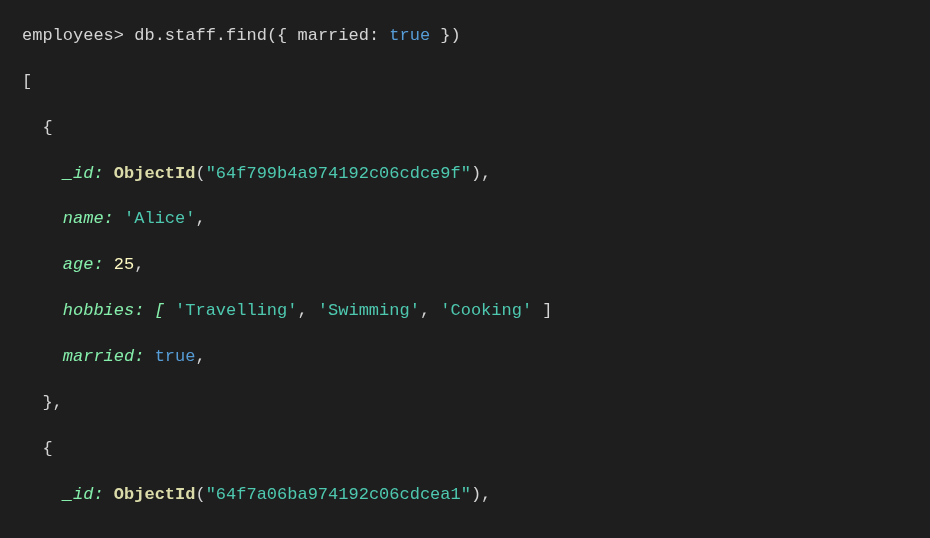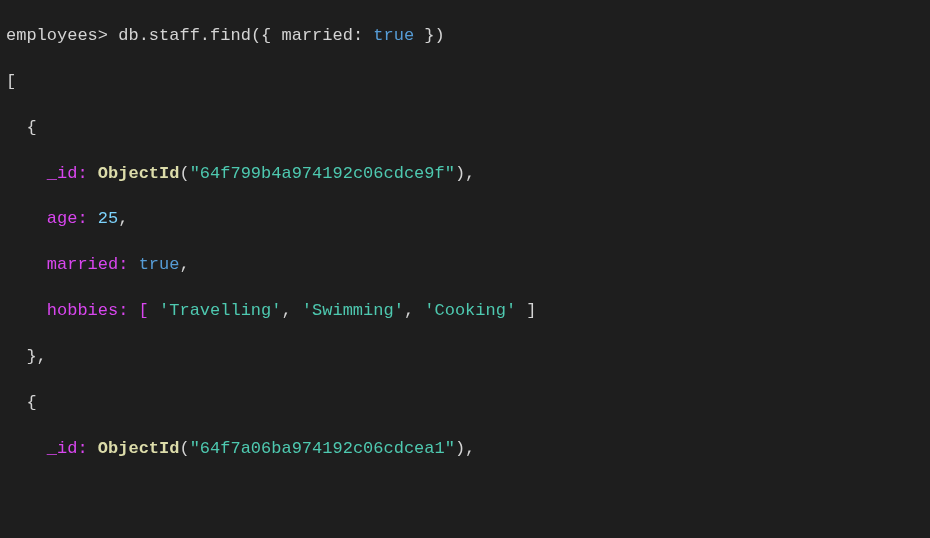--- a/index.html
+++ b/index.html
@@ -12,41 +12,42 @@
     font-size: 17px;
     line-height: 1.35;
     color: #d4d4d4;
     overflow: hidden;
   }
   .term {
     padding: 2px 6px;
     white-space: pre;
   }
   .c-prompt  { color: #d4d4d4; }
-  .c-key     { color: #d946ef; }
+  .c-key     { color: #86efac; font-style: italic; }
   .c-punct   { color: #d4d4d4; }
   .c-func    { color: #dcdcaa; font-weight: bold; }     
   .c-str     { color: #4ec9b0; }     
   .c-oid     { color: #4ec9b0; }
-  .c-num     { color: #7dd3fc; font-family: Liberation Mono, monospace; }     
+  .c-num     { color: #fef9c3; font-family: Liberation Mono, monospace; }     
   .c-bool    { color: #569cd6; }     
   .c-cmd     { color: #d4d4d4; }
-  .line { display: block; }
+  .line { display: block; margin-left: 16px; }
 </style>
 </head>
 <body>
 
 <div class="term">
 <span class="line"><span class="c-prompt">employees</span><span class="c-prompt">&gt; </span><span class="c-cmd">db.staff.</span><span class="c-cmd">find</span><span class="c-cmd">({ </span><span class="c-cmd">married</span><span class="c-cmd">: </span><span class="c-bool">true</span><span class="c-cmd"> })</span></span>
 <span class="line c-punct">[</span>
 <span class="line c-punct">  {</span>
 <span class="line"><span class="c-key">    _id: </span><span class="c-func">ObjectId</span><span class="c-punct">(</span><span class="c-oid">"64f799b4a974192c06cdce9f"</span><span class="c-punct">),</span></span>
+<span class="line"><span class="c-key">    name: </span><span class="c-str">'Alice'</span><span class="c-punct">,</span></span>
 <span class="line"><span class="c-key">    age: </span><span class="c-num">25</span><span class="c-punct">,</span></span>
+<span class="line"><span class="c-key">    hobbies: [ </span><span class="c-str">'Travelling'</span><span class="c-punct">, </span><span class="c-str">'Swimming'</span><span class="c-punct">, </span><span class="c-str">'Cooking'</span><span class="c-punct"> ]</span></span>
 <span class="line"><span class="c-key">    married: </span><span class="c-bool">true</span><span class="c-punct">,</span></span>
-<span class="line"><span class="c-key">    hobbies: [ </span><span class="c-str">'Travelling'</span><span class="c-punct">, </span><span class="c-str">'Swimming'</span><span class="c-punct">, </span><span class="c-str">'Cooking'</span><span class="c-punct"> ]</span></span>
 <span class="line c-punct">  },</span>
 <span class="line c-punct">  {</span>
 <span class="line"><span class="c-key">    _id: </span><span class="c-func">ObjectId</span><span class="c-punct">(</span><span class="c-oid">"64f7a06ba974192c06cdcea1"</span><span class="c-punct">),</span></span>
 
 
 
 
 
 
 

